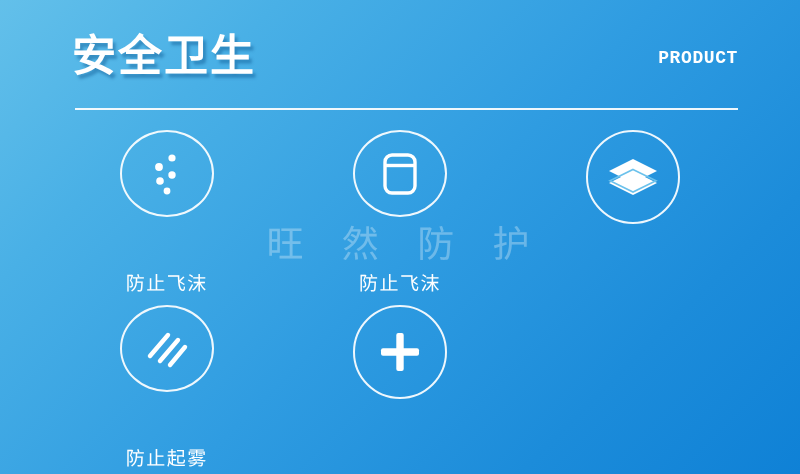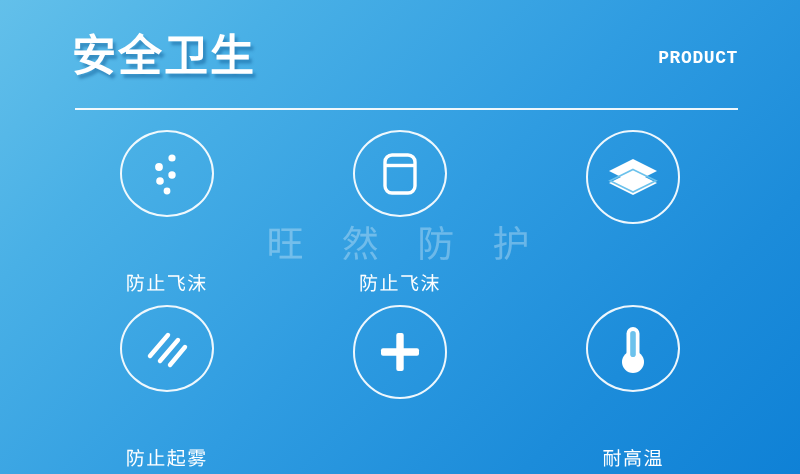--- a/index.html
+++ b/index.html
@@ -195,27 +195,15 @@
       <div class="icon-circle">
         <span>
           <svg width="56" height="56" viewBox="0 0 56 56" fill="#ffffff">
             <rect x="24.3" y="9" width="7.4" height="38" rx="2"></rect>
             <rect x="9" y="24.3" width="38" height="7.4" rx="2"></rect>
           </svg>
         </span>
       </div>
     </div>
 
-    <div class="feature">
-      <div class="icon-circle">
-        <span>
-          <svg width="56" height="56" viewBox="0 0 56 56">
-            <circle cx="28" cy="41" r="11" fill="#ffffff"></circle>
-            <rect x="21.5" y="6" width="13" height="32" rx="6.5" fill="#ffffff"></rect>
-            <rect x="25.2" y="10" width="5.6" height="26" rx="2.8" fill="#6cc2ec"></rect>
-          </svg>
-        </span>
-      </div>
-      <div class="feature-label">耐高温</div>
-    </div>
 
   </div>
 </div>
 
 </body></html>

